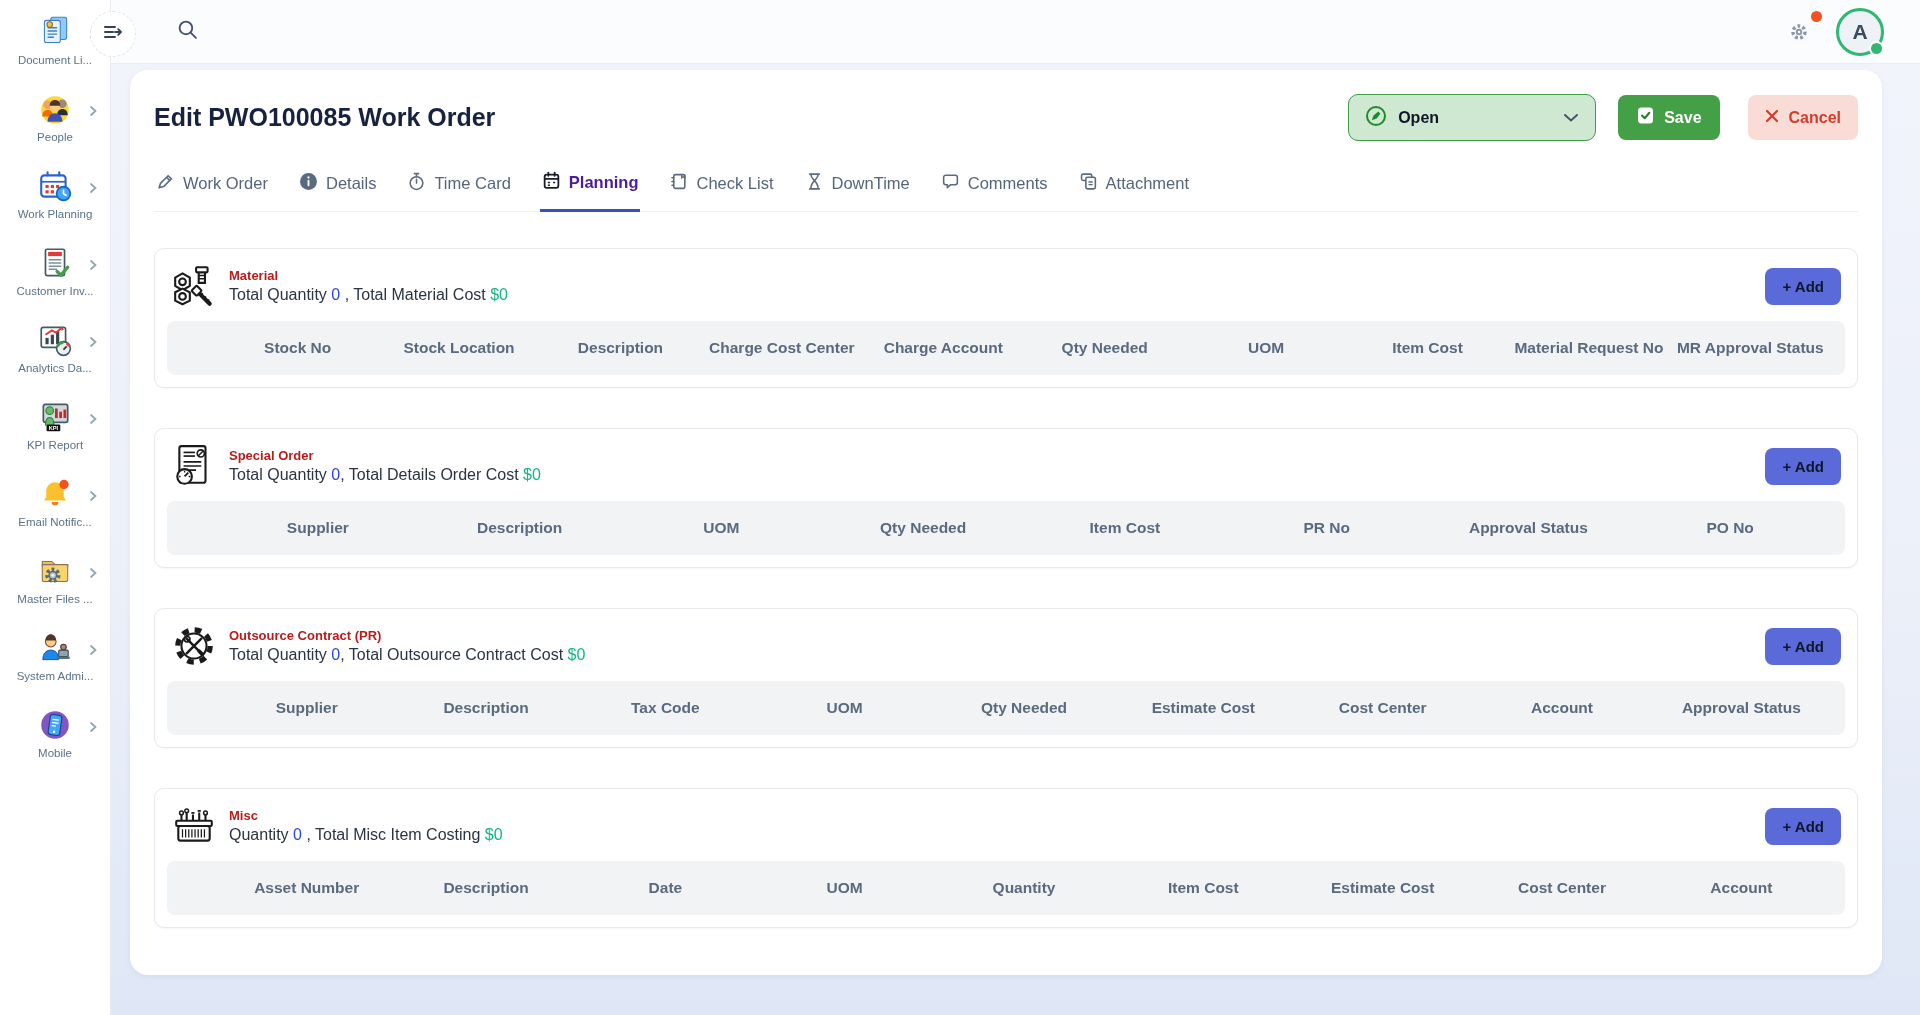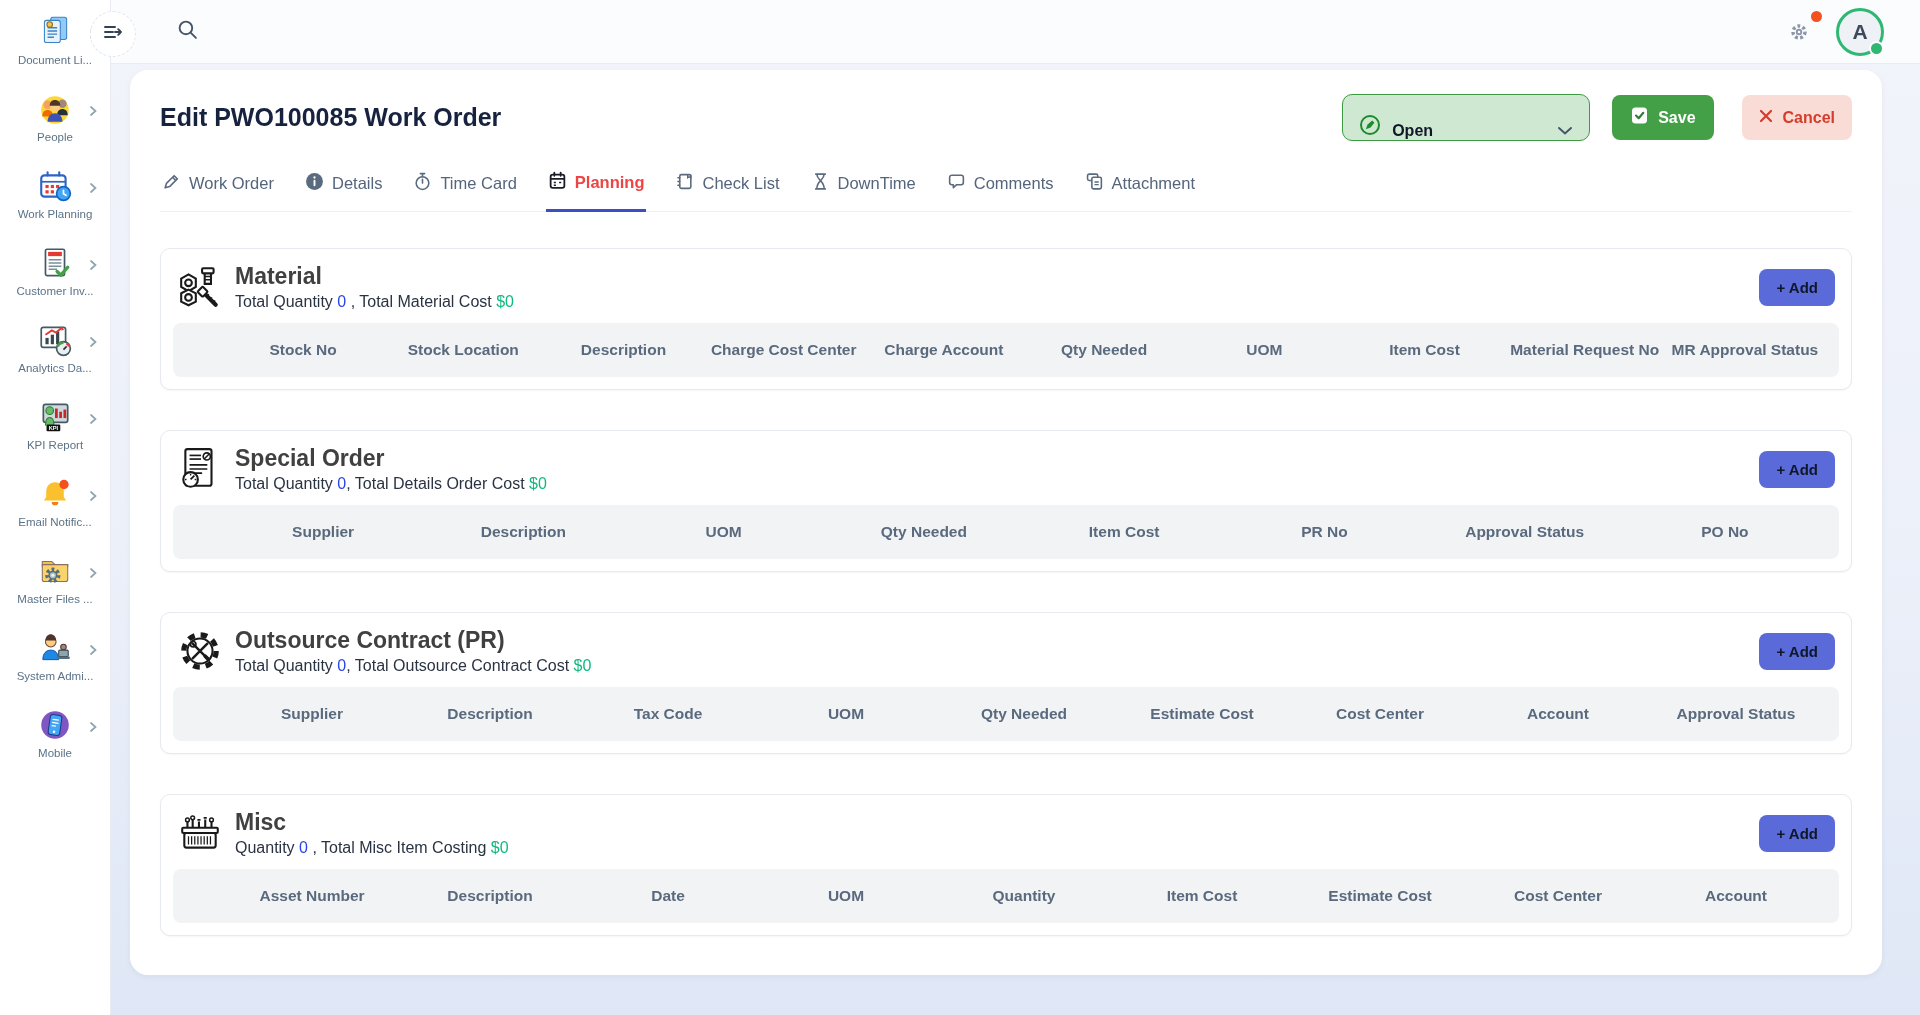--- a/index.html
+++ b/index.html
@@ -55,59 +55,59 @@
   }
   .avatar-status {
     position:absolute; right:-3px; bottom:-3px; width:15px; height:15px; border-radius:50%;
     background:#2eb873; border:2px solid #fbfcfe;
   }
 
   
   .card {
     position:absolute; left:130px; top:70px; right:38px; bottom:40px;
     background:#ffffff; border-radius:18px; box-shadow:0 2px 6px rgba(16,24,40,.05);
-    padding:0 30px; overflow:hidden;
+    padding:0 24px; overflow:hidden;
   }
   .card-header { display:flex; align-items:center; padding-top:24px; }
   .title { font-size:25px; font-weight:700; color:#17223f; flex:1; }
   .controls { display:flex; align-items:center; }
   .status-dd {
     width:248px; height:47px; background:#cfe8d1; border:1.5px solid #3e9b44; border-radius:10px;
-    display:flex; align-items:flex-end; gap:11px; padding:0 16px; cursor:pointer;
+    display:flex; align-items:center; gap:11px; padding:0 16px; cursor:pointer;
   }
   .status-dd .lbl { font-size:16px; font-weight:700; color:#101828; }
   .status-dd .chev { margin-left:auto; }
   .btn-save {
     margin-left:22px; height:45px; background:#43a047; border:none; border-radius:8px;
     display:flex; align-items:center; gap:9px; padding:0 18px; cursor:pointer;
     color:#fff; font-size:16px; font-weight:700; font-family:"Liberation Sans", sans-serif;
   }
   .btn-cancel {
     margin-left:28px; height:45px; background:#fadcd7; border:none; border-radius:8px;
     display:flex; align-items:center; gap:10px; padding:0 17px; cursor:pointer;
     color:#d43c2b; font-size:16px; font-weight:700; font-family:"Liberation Sans", sans-serif;
   }
 
   
   .tabs { margin-top:26px; border-bottom:1px solid #edf0f4; display:flex; gap:27px; }
   .tab {
     display:flex; align-items:center; gap:8px; padding:4px 2px 15px; cursor:pointer;
     font-size:16.5px; color:#54657c;
   }
-  .tab.active { color:#ef4444; font-weight:700; border-bottom:3px solid #3d4ec4; margin-bottom:-1px; }
+  .tab.active { color:#4c1d95; font-weight:700; border-bottom:3px solid #3d4ec4; margin-bottom:-1px; }
 
   
   .sections { margin-top:36px; display:flex; flex-direction:column; gap:40px; }
   .section {
     border:1px solid #e6e9ee; border-radius:10px; padding:12px;
     box-shadow:0 1px 2px rgba(16,24,40,.04); background:#fff;
   }
   .sec-head { display:flex; align-items:center; gap:12px; padding:2px 4px 12px; }
   .sec-icon { width:46px; height:46px; display:flex; align-items:center; justify-content:center; }
-  .sec-title { font-size:23px; font-weight:700; color:#404040; }
+  .sec-title { font-size:13px; font-weight:700; color:#b91c1c; }
   .sec-summary { font-size:16px; color:#2a3342; margin-top:3px; }
   .qty { color:#2a46e8; }
   .cost { color:#10b981; }
   .add-btn {
     margin-left:auto; background:#5a6ad8; border:none; border-radius:8px; cursor:pointer;
     color:#0f172a; font-size:15px; font-weight:700; padding:10px 17px;
     font-family:"Liberation Sans", sans-serif;
   }
   .col-strip {
     background:#f2f3f5; border-radius:8px; height:54px;

